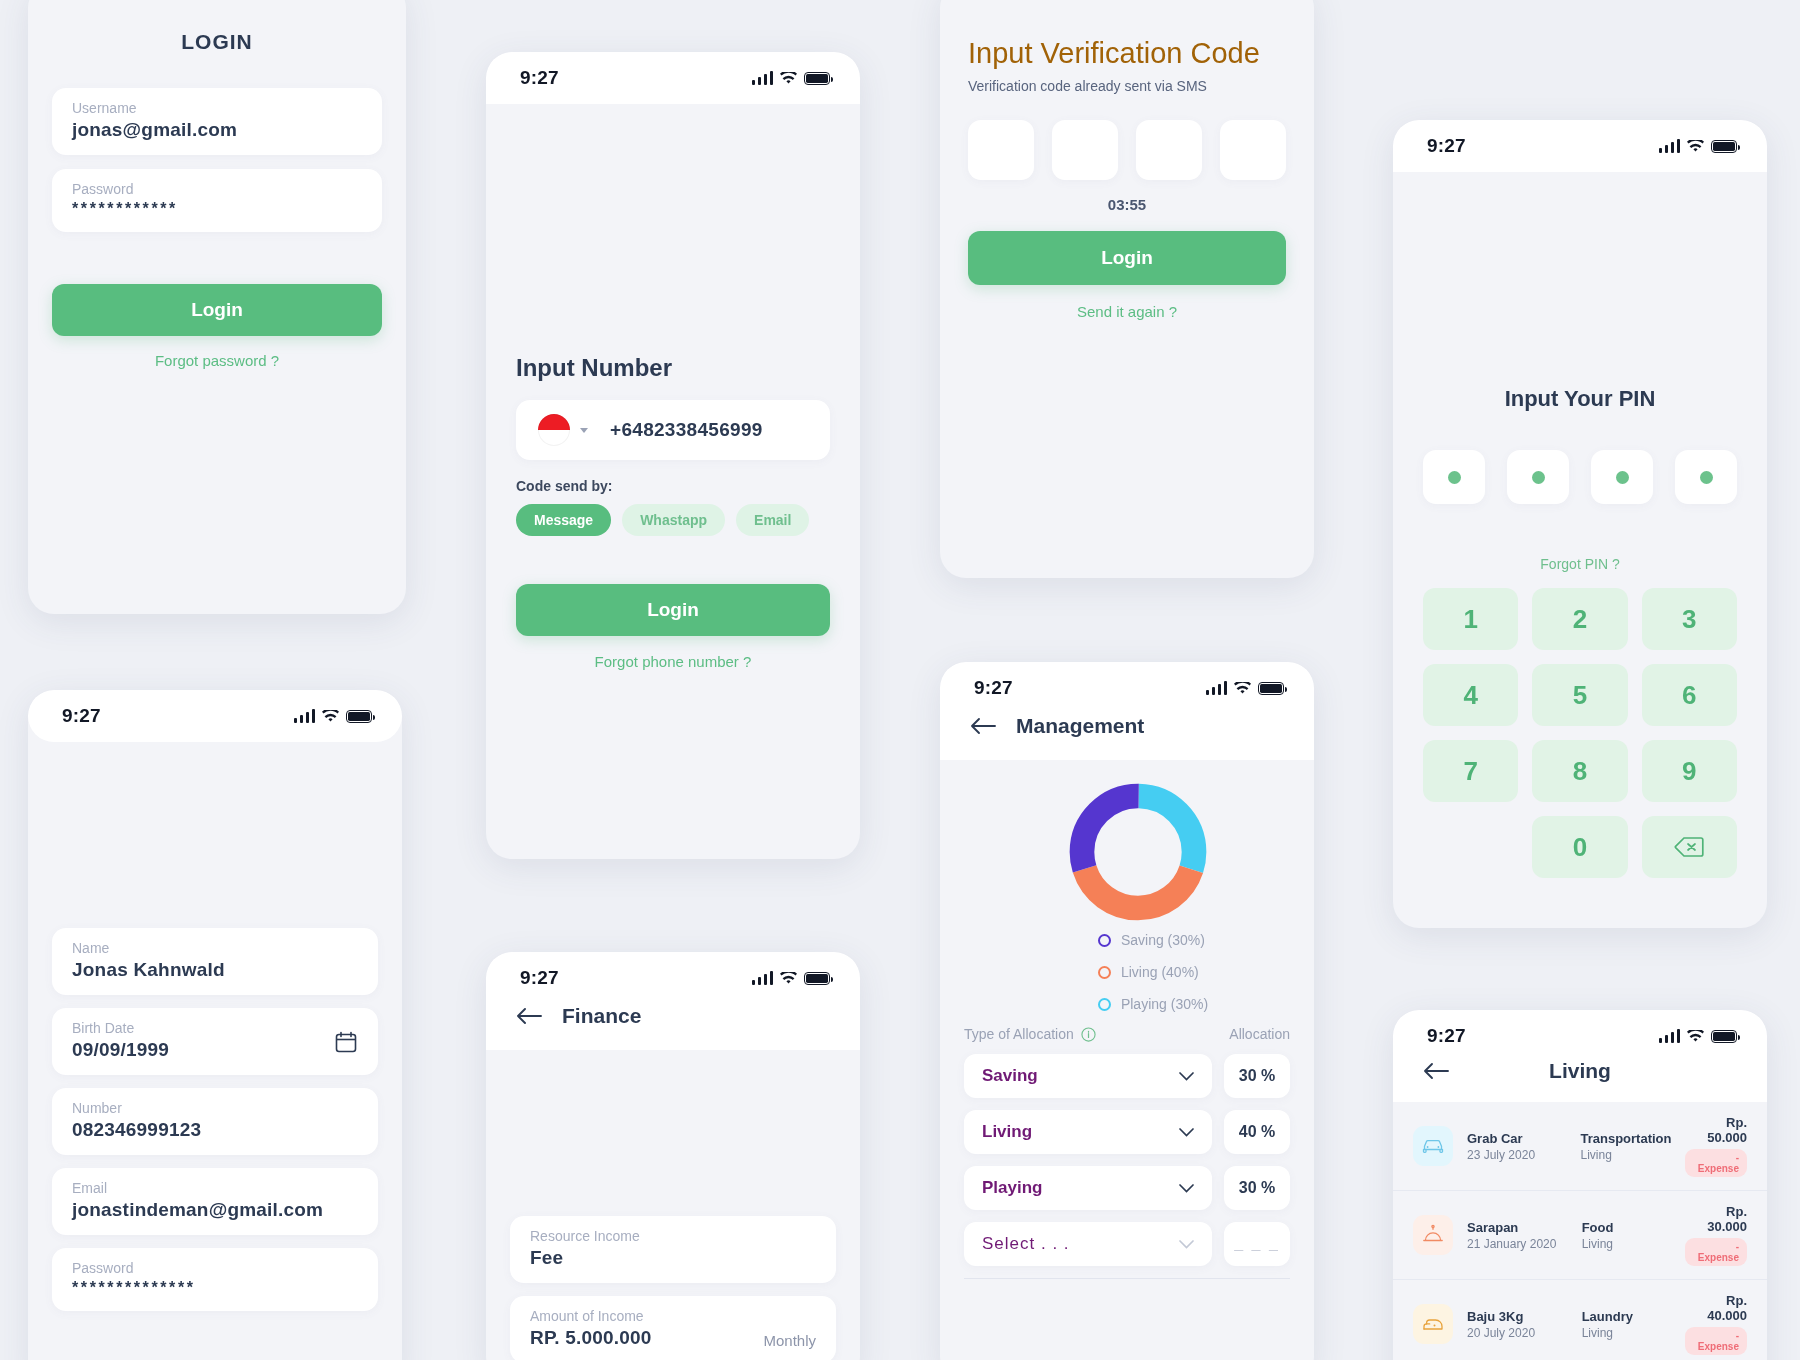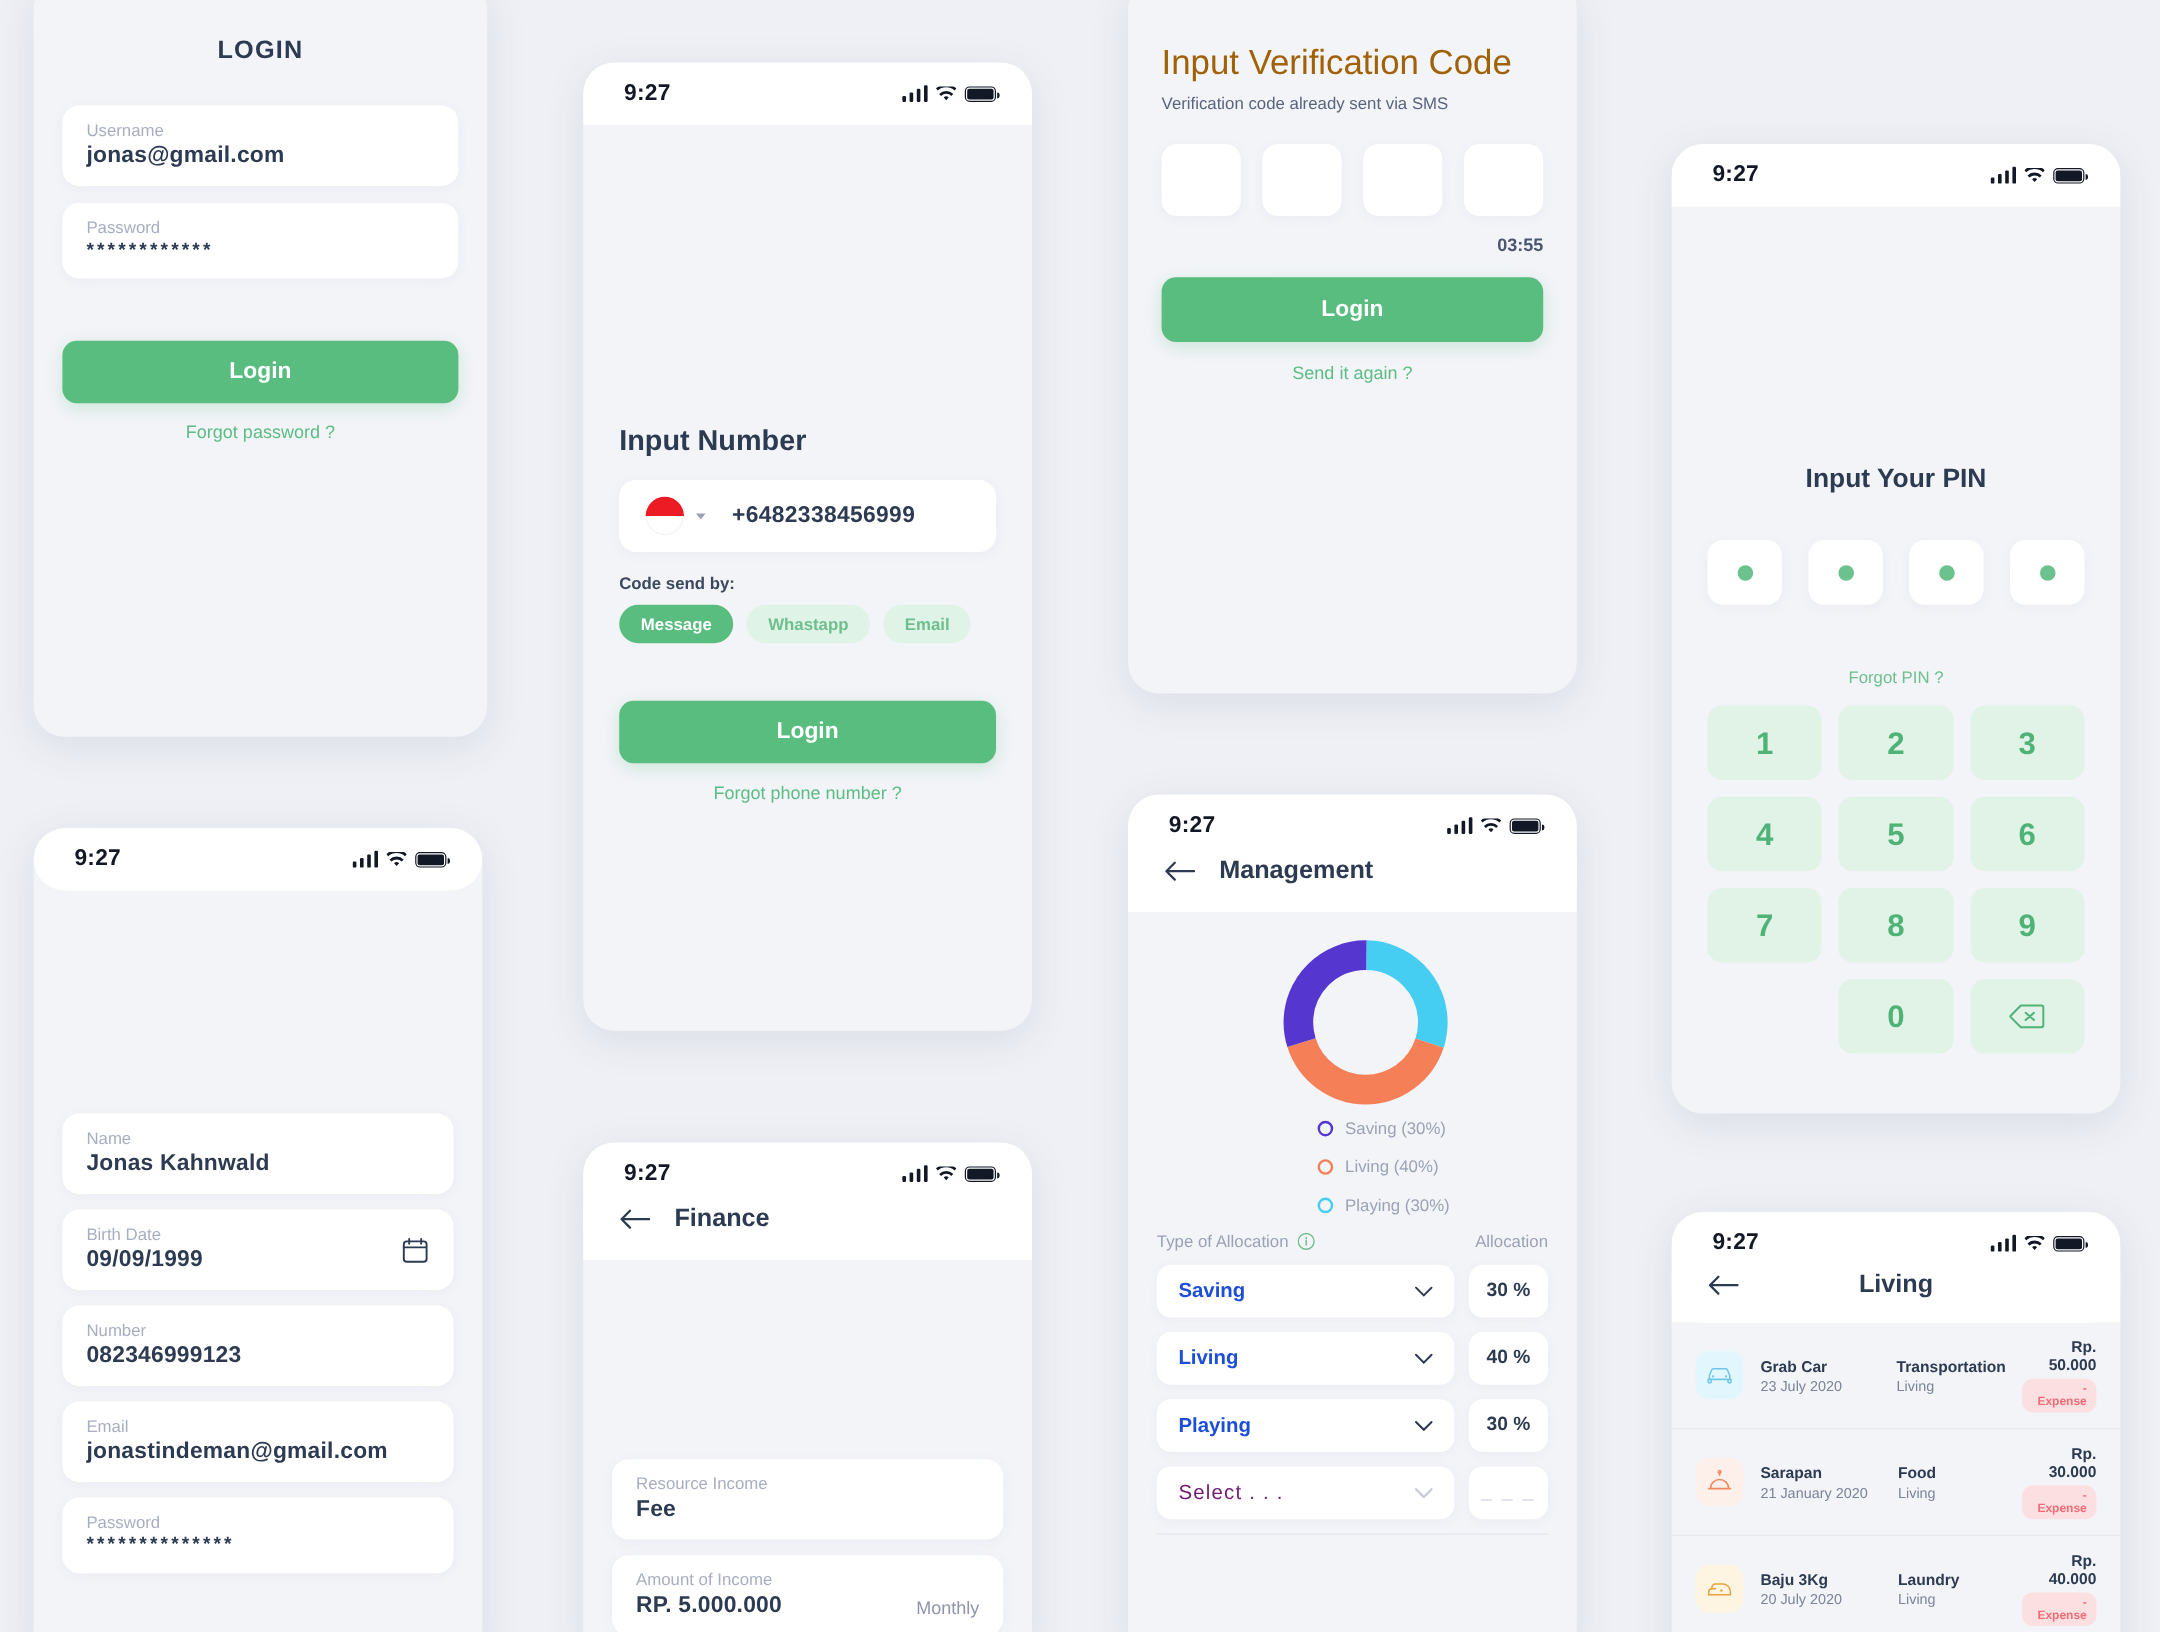--- a/index.html
+++ b/index.html
@@ -145,21 +145,21 @@
   .legend-txt { font-size: 14px; color:#9aa2b5; }
   .alloc-head { display:flex; justify-content:space-between; align-items:center; }
   .alloc-head .l { display:flex; align-items:center; gap:7px; font-size:14px; color:#9aa2b5; }
   .alloc-head .r { font-size:14px; color:#9aa2b5; }
   .alloc-row { display:flex; gap: 12px; margin-bottom: 12px; }
   .select {
     flex: 1; background:#fff; border-radius: 12px; height: 44px;
     display:flex; align-items:center; justify-content:space-between;
     padding: 0 18px; box-shadow: 0 2px 10px rgba(90,100,140,.05); cursor:pointer;
   }
-  .select .sv { font-size: 17px; font-weight:700; color:#1d4ed8; }
+  .select .sv { font-size: 17px; font-weight:700; color:#701a75; }
   .select .sv.ph { font-weight:400; color:#701a75; letter-spacing:1px; }
   .pctbox {
     width: 66px; background:#fff; border-radius: 12px; height:44px;
     display:flex; align-items:center; justify-content:center;
     font-size:16px; font-weight:700; color:#2c3a52;
     box-shadow: 0 2px 10px rgba(90,100,140,.05);
   }
   .pctbox.empty { color:#b3b9c9; letter-spacing:2px; font-weight:700; }
   .divider { height:1px; background:#e2e5ee; margin: 8px 0 14px 0; }
   .rec-row { display:flex; gap: 14px; }
@@ -246,21 +246,21 @@
   <div class="phone shadow" id="verif-panel">
     <div style="padding:55px 28px 0 28px;">
       <div style="font-size:29px;font-weight:400;color:#a16207;">Input Verification Code</div>
       <div style="font-size:14px;color:#58647e;margin-top:8px;">Verification code already sent via SMS</div>
       <div class="otp-row" style="margin-top:26px;">
         <span class="otp-box"></span>
         <span class="otp-box"></span>
         <span class="otp-box"></span>
         <span class="otp-box"></span>
       </div>
-      <div class="timer" style="margin-top:16px;">03:55</div>
+      <div class="timer" style="margin-top:16px;text-align:center;">03:55</div>
       <div class="btn-primary" style="height:54px; margin-top:18px;">Login</div>
       <div class="link-green" style="margin-top:18px;">Send it again ?</div>
     </div>
   </div>
 
   <div class="phone shadow" id="pin-panel">
     <div class="statusbar white-head" style="border-radius:26px 26px 0 0;">
       <span class="sb-time">9:27</span>
       <span class="sb-icons">
         <span class="bars">

